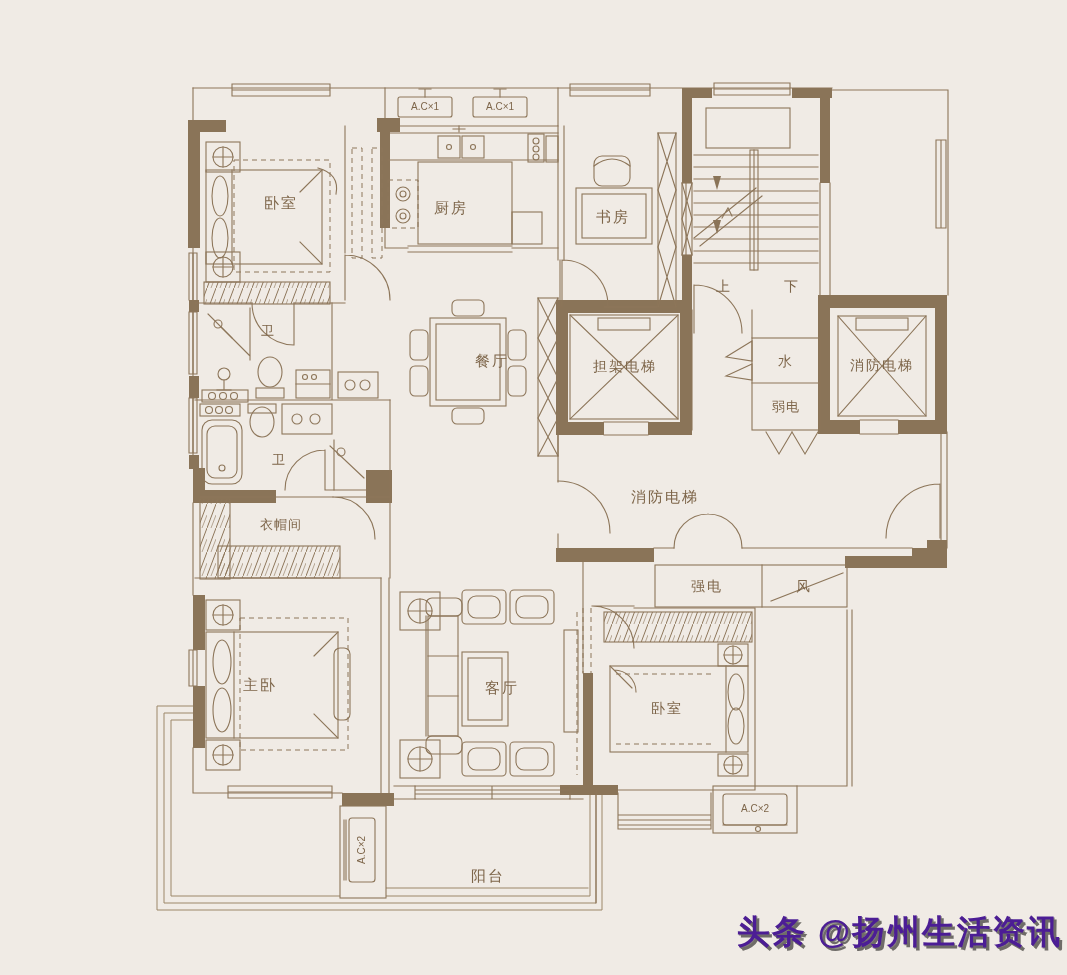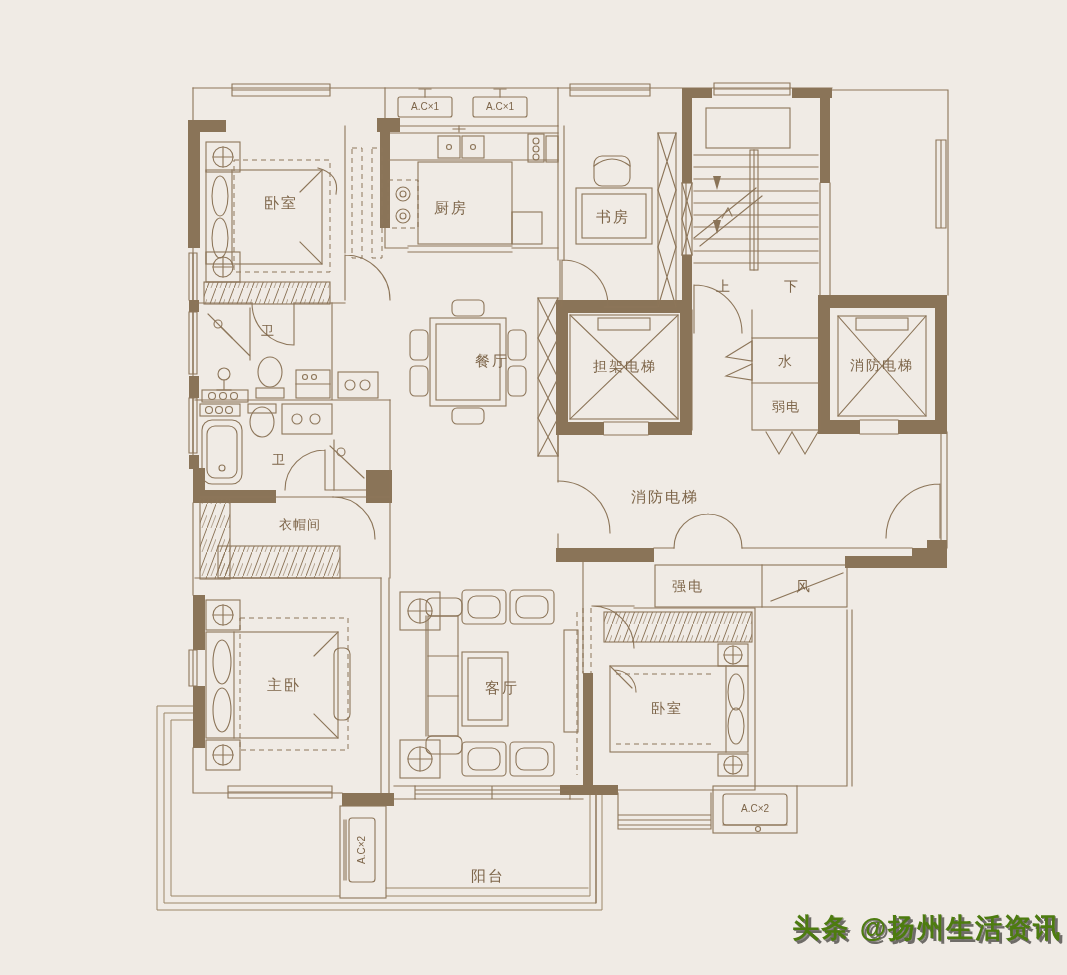--- a/index.html
+++ b/index.html
@@ -8,21 +8,21 @@
   svg .ln{stroke:#8d765a;fill:none;stroke-width:1.1;stroke-linecap:square;}
   svg .ln2{stroke:#9c8769;fill:none;stroke-width:1;stroke-linecap:square;}
   svg .wall{fill:#8a7458;stroke:none;}
   svg .bgf{fill:#f0ebe5;stroke:#8d765a;stroke-width:1.1;}
   svg .dash{stroke:#8d765a;fill:none;stroke-width:1;stroke-dasharray:5 4;}
   svg .hat{fill:url(#hx);stroke:#8d765a;stroke-width:1.1;}
   .lbl{position:absolute;transform:translate(-50%,-50%);color:#7d6549;font-size:15px;
        letter-spacing:2px;white-space:nowrap;line-height:1;}
   .md{font-size:14px;} .sm{font-size:13px;letter-spacing:1px;} .xs{font-size:10px;letter-spacing:0;}
   .rot{transform:translate(-50%,-50%) rotate(-90deg);}
-  .wm{position:absolute;right:5px;top:910px;font-size:27px;font-weight:bold;color:#4d7c0f;
+  .wm{position:absolute;right:5px;top:910px;font-size:33px;font-weight:bold;color:#4c1d95;
       letter-spacing:2px;white-space:nowrap;
       text-shadow:3px 3px 0 #6f6c68,1px 1px 0 #85827e;}
 </style>
 </head>
 <body>
 
 <div class="stage">
 <svg width="1067" height="975" viewBox="0 0 1067 975">
   <defs>
     <pattern id="hx" width="9" height="24" patternUnits="userSpaceOnUse">
@@ -365,24 +365,24 @@
 <div class="lbl sm" style="left:268px;top:330px">卫</div>
 <div class="lbl sm" style="left:279px;top:459px">卫</div>
 <div class="lbl" style="left:492px;top:360px">餐厅</div>
 <div class="lbl md" style="left:625px;top:366px">担架电梯</div>
 <div class="lbl md" style="left:786px;top:361px">水</div>
 <div class="lbl sm" style="left:786px;top:406px">弱电</div>
 <div class="lbl md" style="left:882px;top:365px">消防电梯</div>
 <div class="lbl md" style="left:724px;top:286px">上</div>
 <div class="lbl md" style="left:792px;top:286px">下</div>
 <div class="lbl" style="left:665px;top:496px">消防电梯</div>
-<div class="lbl md" style="left:688px;top:586px">强电</div>
+<div class="lbl md" style="left:707px;top:586px">强电</div>
 <div class="lbl md" style="left:804px;top:586px">风</div>
-<div class="lbl sm" style="left:300px;top:524px">衣帽间</div>
-<div class="lbl" style="left:284px;top:684px">主卧</div>
+<div class="lbl sm" style="left:281px;top:524px">衣帽间</div>
+<div class="lbl" style="left:260px;top:684px">主卧</div>
 <div class="lbl" style="left:502px;top:687px">客厅</div>
 <div class="lbl md" style="left:667px;top:708px">卧室</div>
 <div class="lbl" style="left:488px;top:875px">阳台</div>
 <div class="lbl xs" style="left:425px;top:107px">A.C×1</div>
 <div class="lbl xs" style="left:500px;top:107px">A.C×1</div>
 <div class="lbl xs" style="left:755px;top:809px">A.C×2</div>
 <div class="lbl xs rot" style="left:362px;top:850px">A.C×2</div>
 
 <div class="wm">头条 @扬州生活资讯</div>
 </div>

